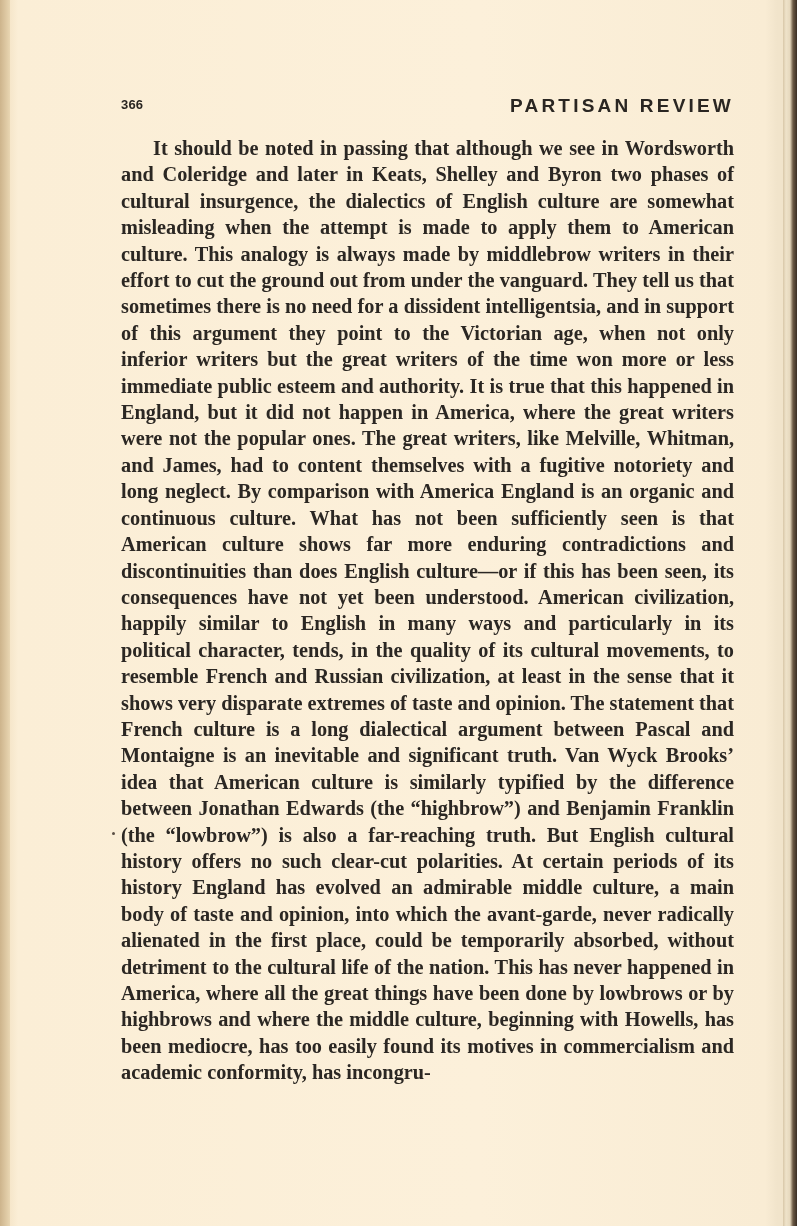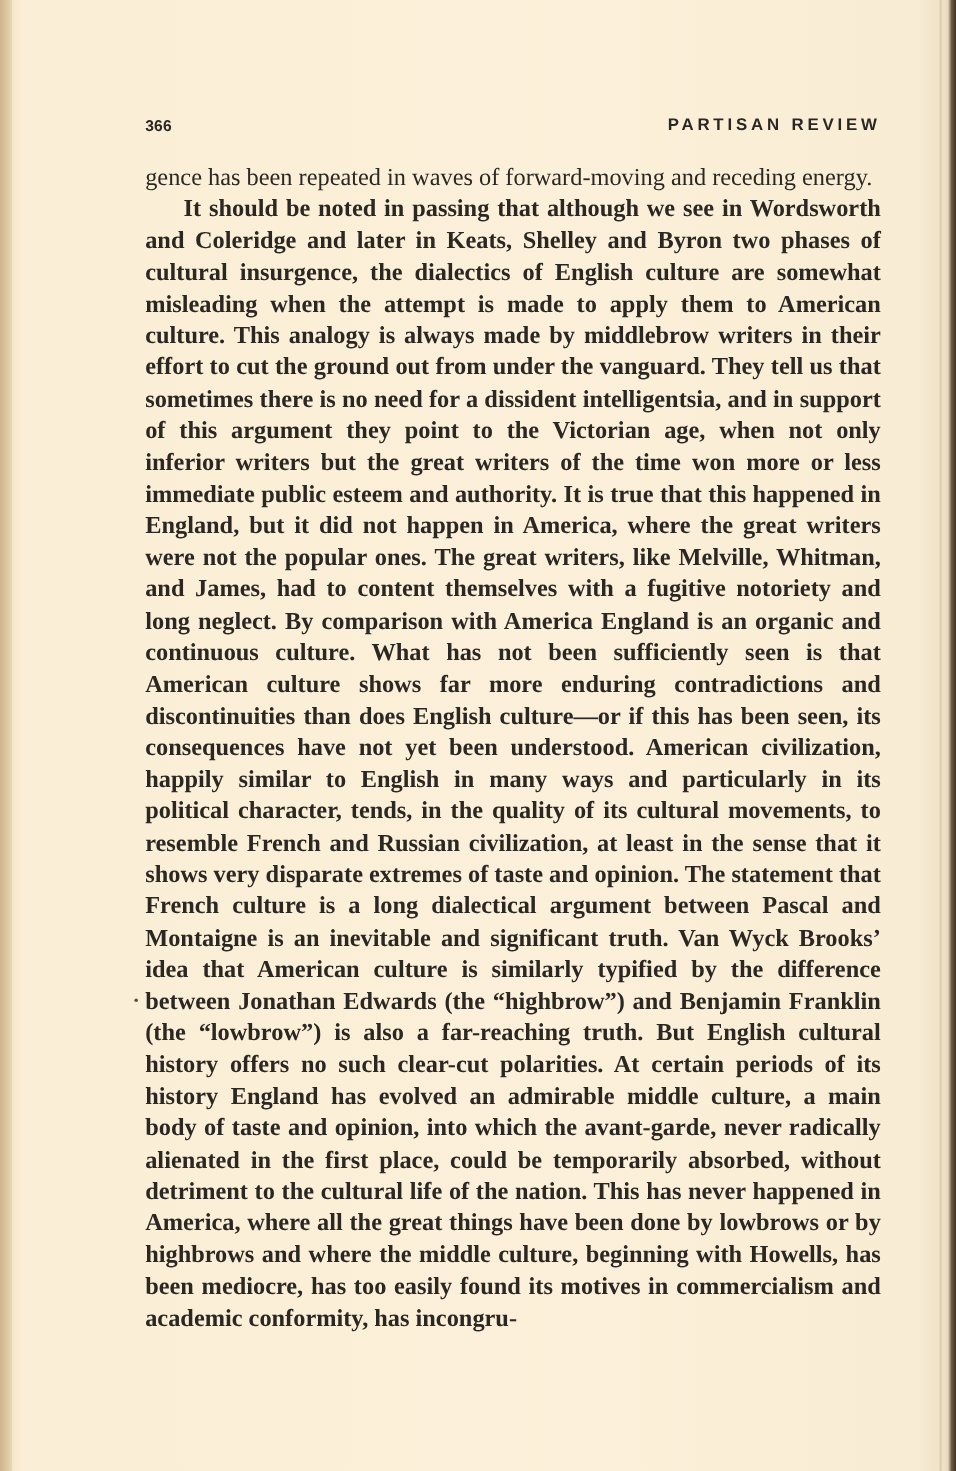--- a/index.html
+++ b/index.html
@@ -25,21 +25,21 @@
     position: absolute; left: 121px; top: 95px; width: 613px; height: 24px;
   }
   .page-number {
     position: absolute; left: 0; top: 2px;
     font-family: "Liberation Sans", "DejaVu Sans", sans-serif;
     font-weight: bold; font-size: 13px; color: #2a2622; letter-spacing: 0.2px;
   }
   .journal-title {
     position: absolute; right: 0; top: 0;
     font-family: "Liberation Sans", "DejaVu Sans", sans-serif;
-    font-weight: bold; font-size: 14px; color: #2a2622; letter-spacing: 3.2px;
+    font-weight: bold; font-size: 19px; color: #2a2622; letter-spacing: 3.2px;
   }
   .body-text {
     position: absolute; left: 121px; top: 135px; width: 613px;
     font-size: 20.3px; line-height: 26.4px; color: #2b2723;
     text-align: justify;
   }
   .body-text p { margin: 0; }
   .body-text p.indent { text-indent: 32px; font-weight: bold; }
   .margin-dot {
     position: absolute; left: 112px; top: 832px;
@@ -54,16 +54,15 @@
   <div class="edge-right"></div>
 
   <div class="running-head">
     <span class="page-number">366</span>
     <span class="journal-title">PARTISAN REVIEW</span>
   </div>
 
   <div class="margin-dot"></div>
 
   <div class="body-text">
-    <p>gence has been repeated in waves of forward-moving and receding energy.</p>
     <p class="indent">It should be noted in passing that although we see in Wordsworth and Coleridge and later in Keats, Shelley and Byron two phases of cultural insurgence, the dialectics of English culture are somewhat misleading when the attempt is made to apply them to American culture. This analogy is always made by middlebrow writers in their effort to cut the ground out from under the vanguard. They tell us that sometimes there is no need for a dissident intelligentsia, and in support of this argument they point to the Victorian age, when not only inferior writers but the great writers of the time won more or less immediate public esteem and authority. It is true that this happened in England, but it did not happen in America, where the great writers were not the popular ones. The great writers, like Melville, Whitman, and James, had to content themselves with a fugitive notoriety and long neglect. By comparison with America England is an organic and continuous culture. What has not been sufficiently seen is that American culture shows far more enduring contradictions and discontinuities than does English culture—or if this has been seen, its consequences have not yet been understood. American civilization, happily similar to English in many ways and particularly in its political character, tends, in the quality of its cultural movements, to resemble French and Russian civilization, at least in the sense that it shows very disparate extremes of taste and opinion. The statement that French culture is a long dialectical argument between Pascal and Montaigne is an inevitable and significant truth. Van Wyck Brooks’ idea that American culture is similarly typified by the difference between Jonathan Edwards (the “highbrow”) and Benjamin Franklin (the “lowbrow”) is also a far-reaching truth. But English cultural history offers no such clear-cut polarities. At certain periods of its history England has evolved an admirable middle culture, a main body of taste and opinion, into which the avant-garde, never radically alienated in the first place, could be temporarily absorbed, without detriment to the cultural life of the nation. This has never happened in America, where all the great things have been done by lowbrows or by highbrows and where the middle culture, beginning with Howells, has been mediocre, has too easily found its motives in commercialism and academic conformity, has incongru-</p>
   </div>
 </div>
 
 </body></html>

